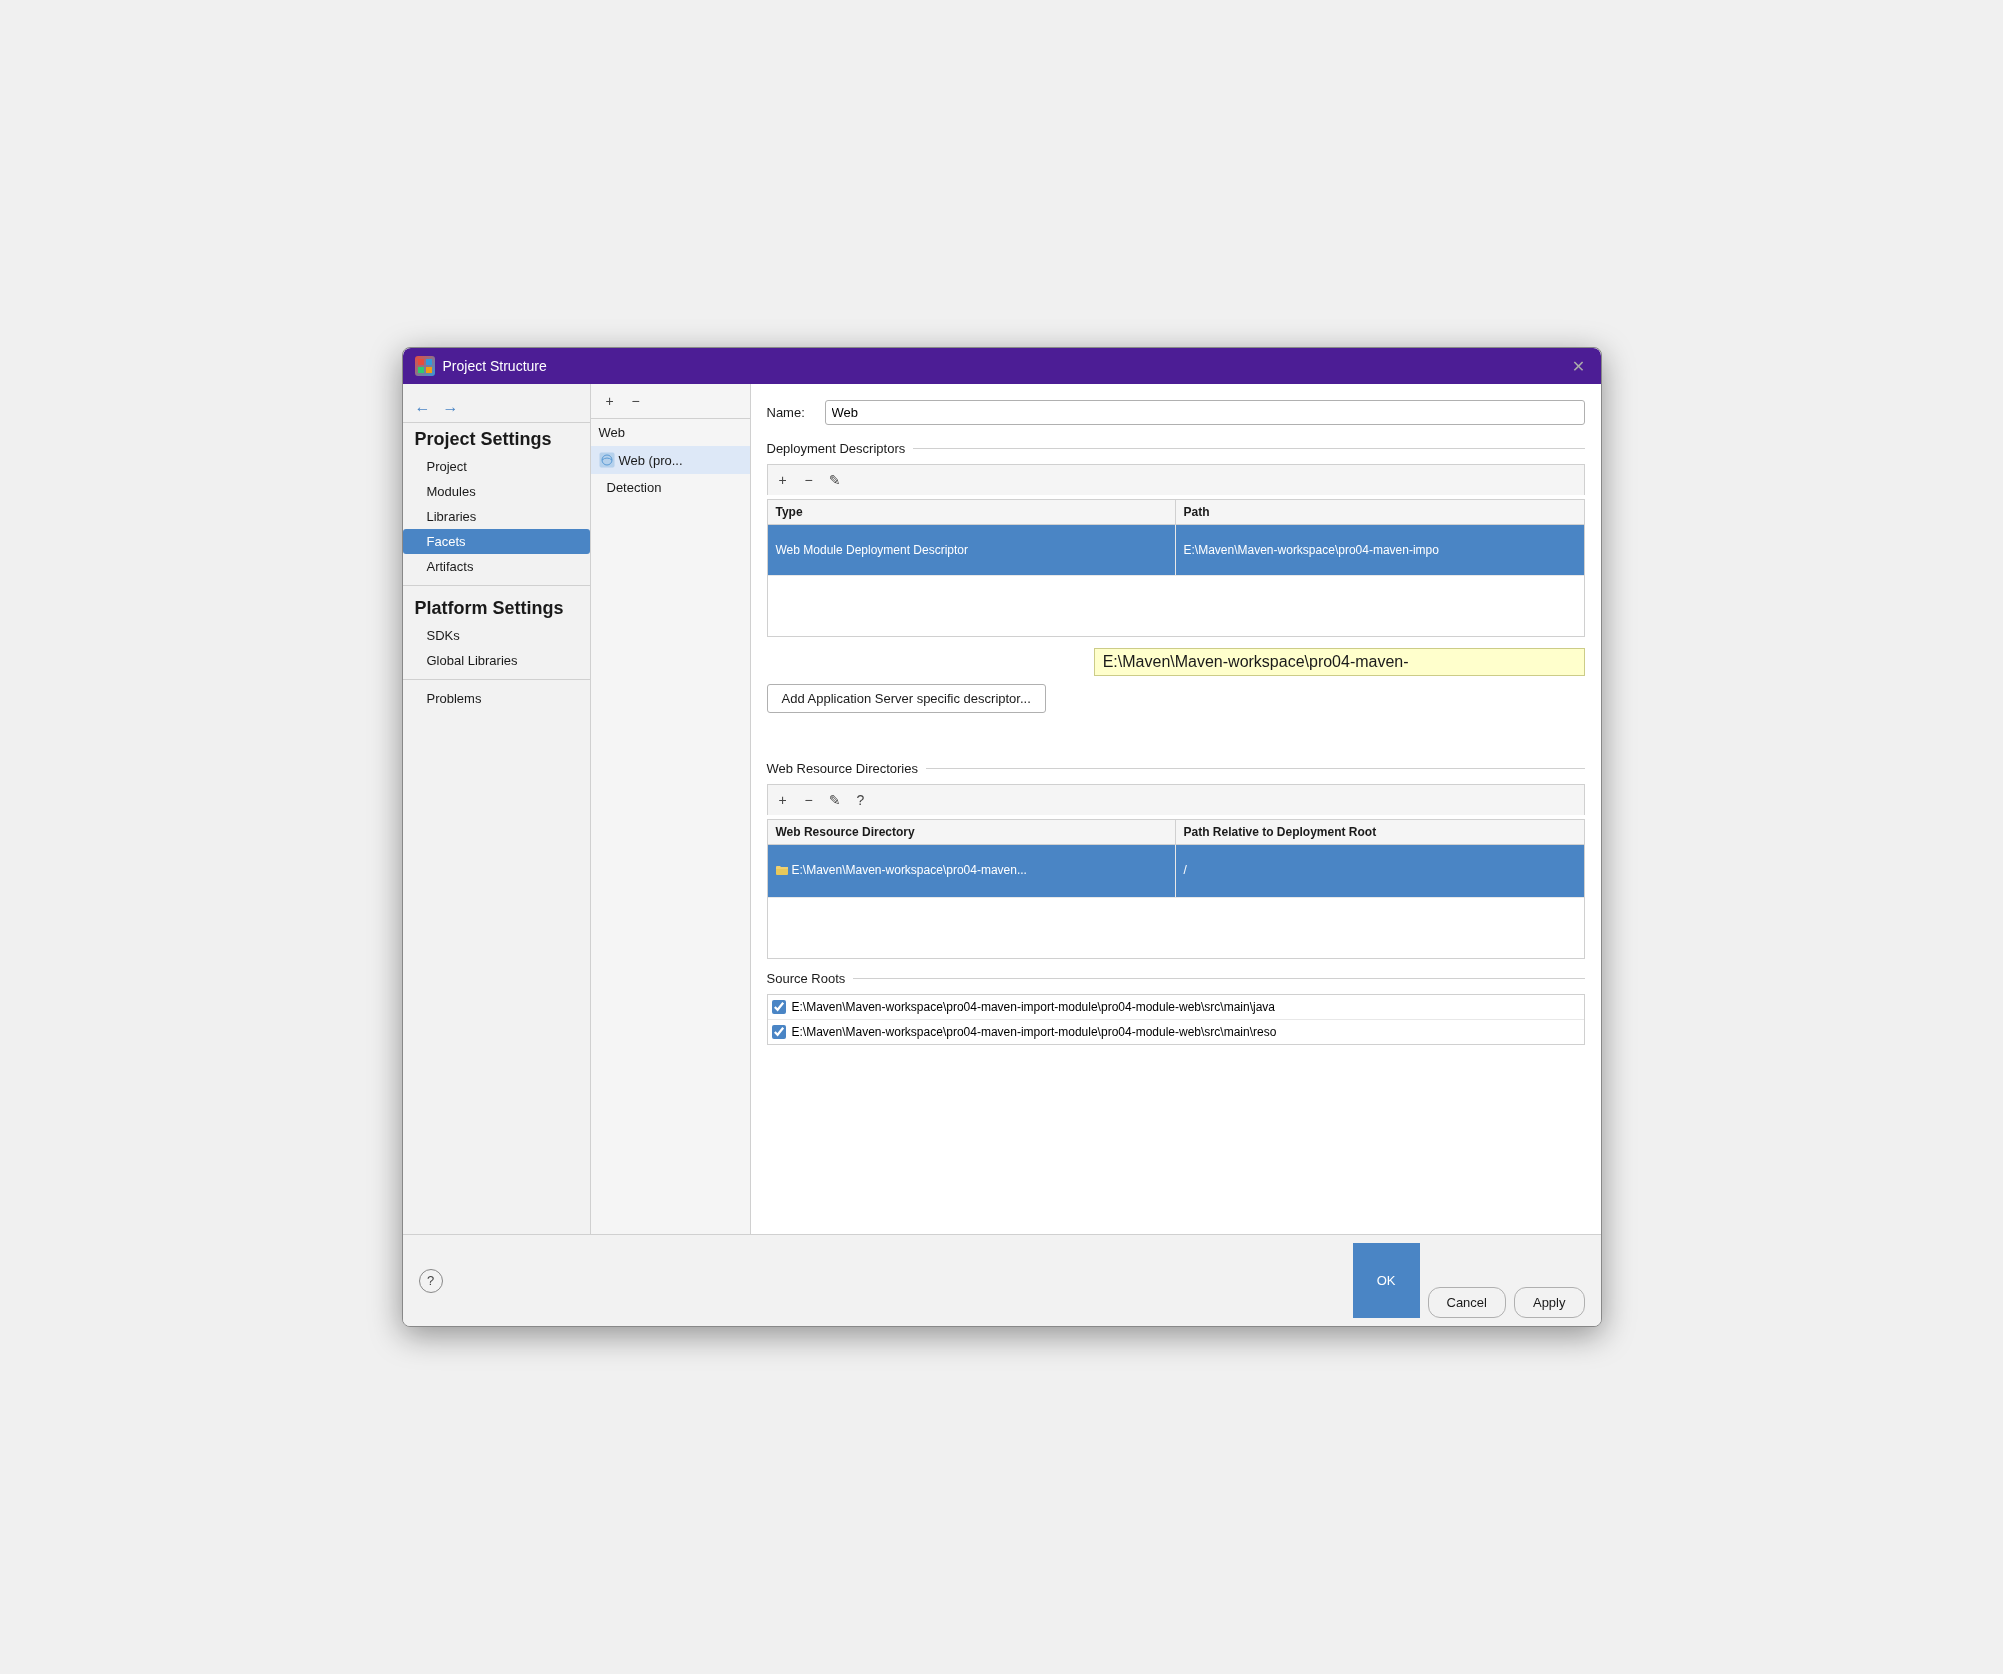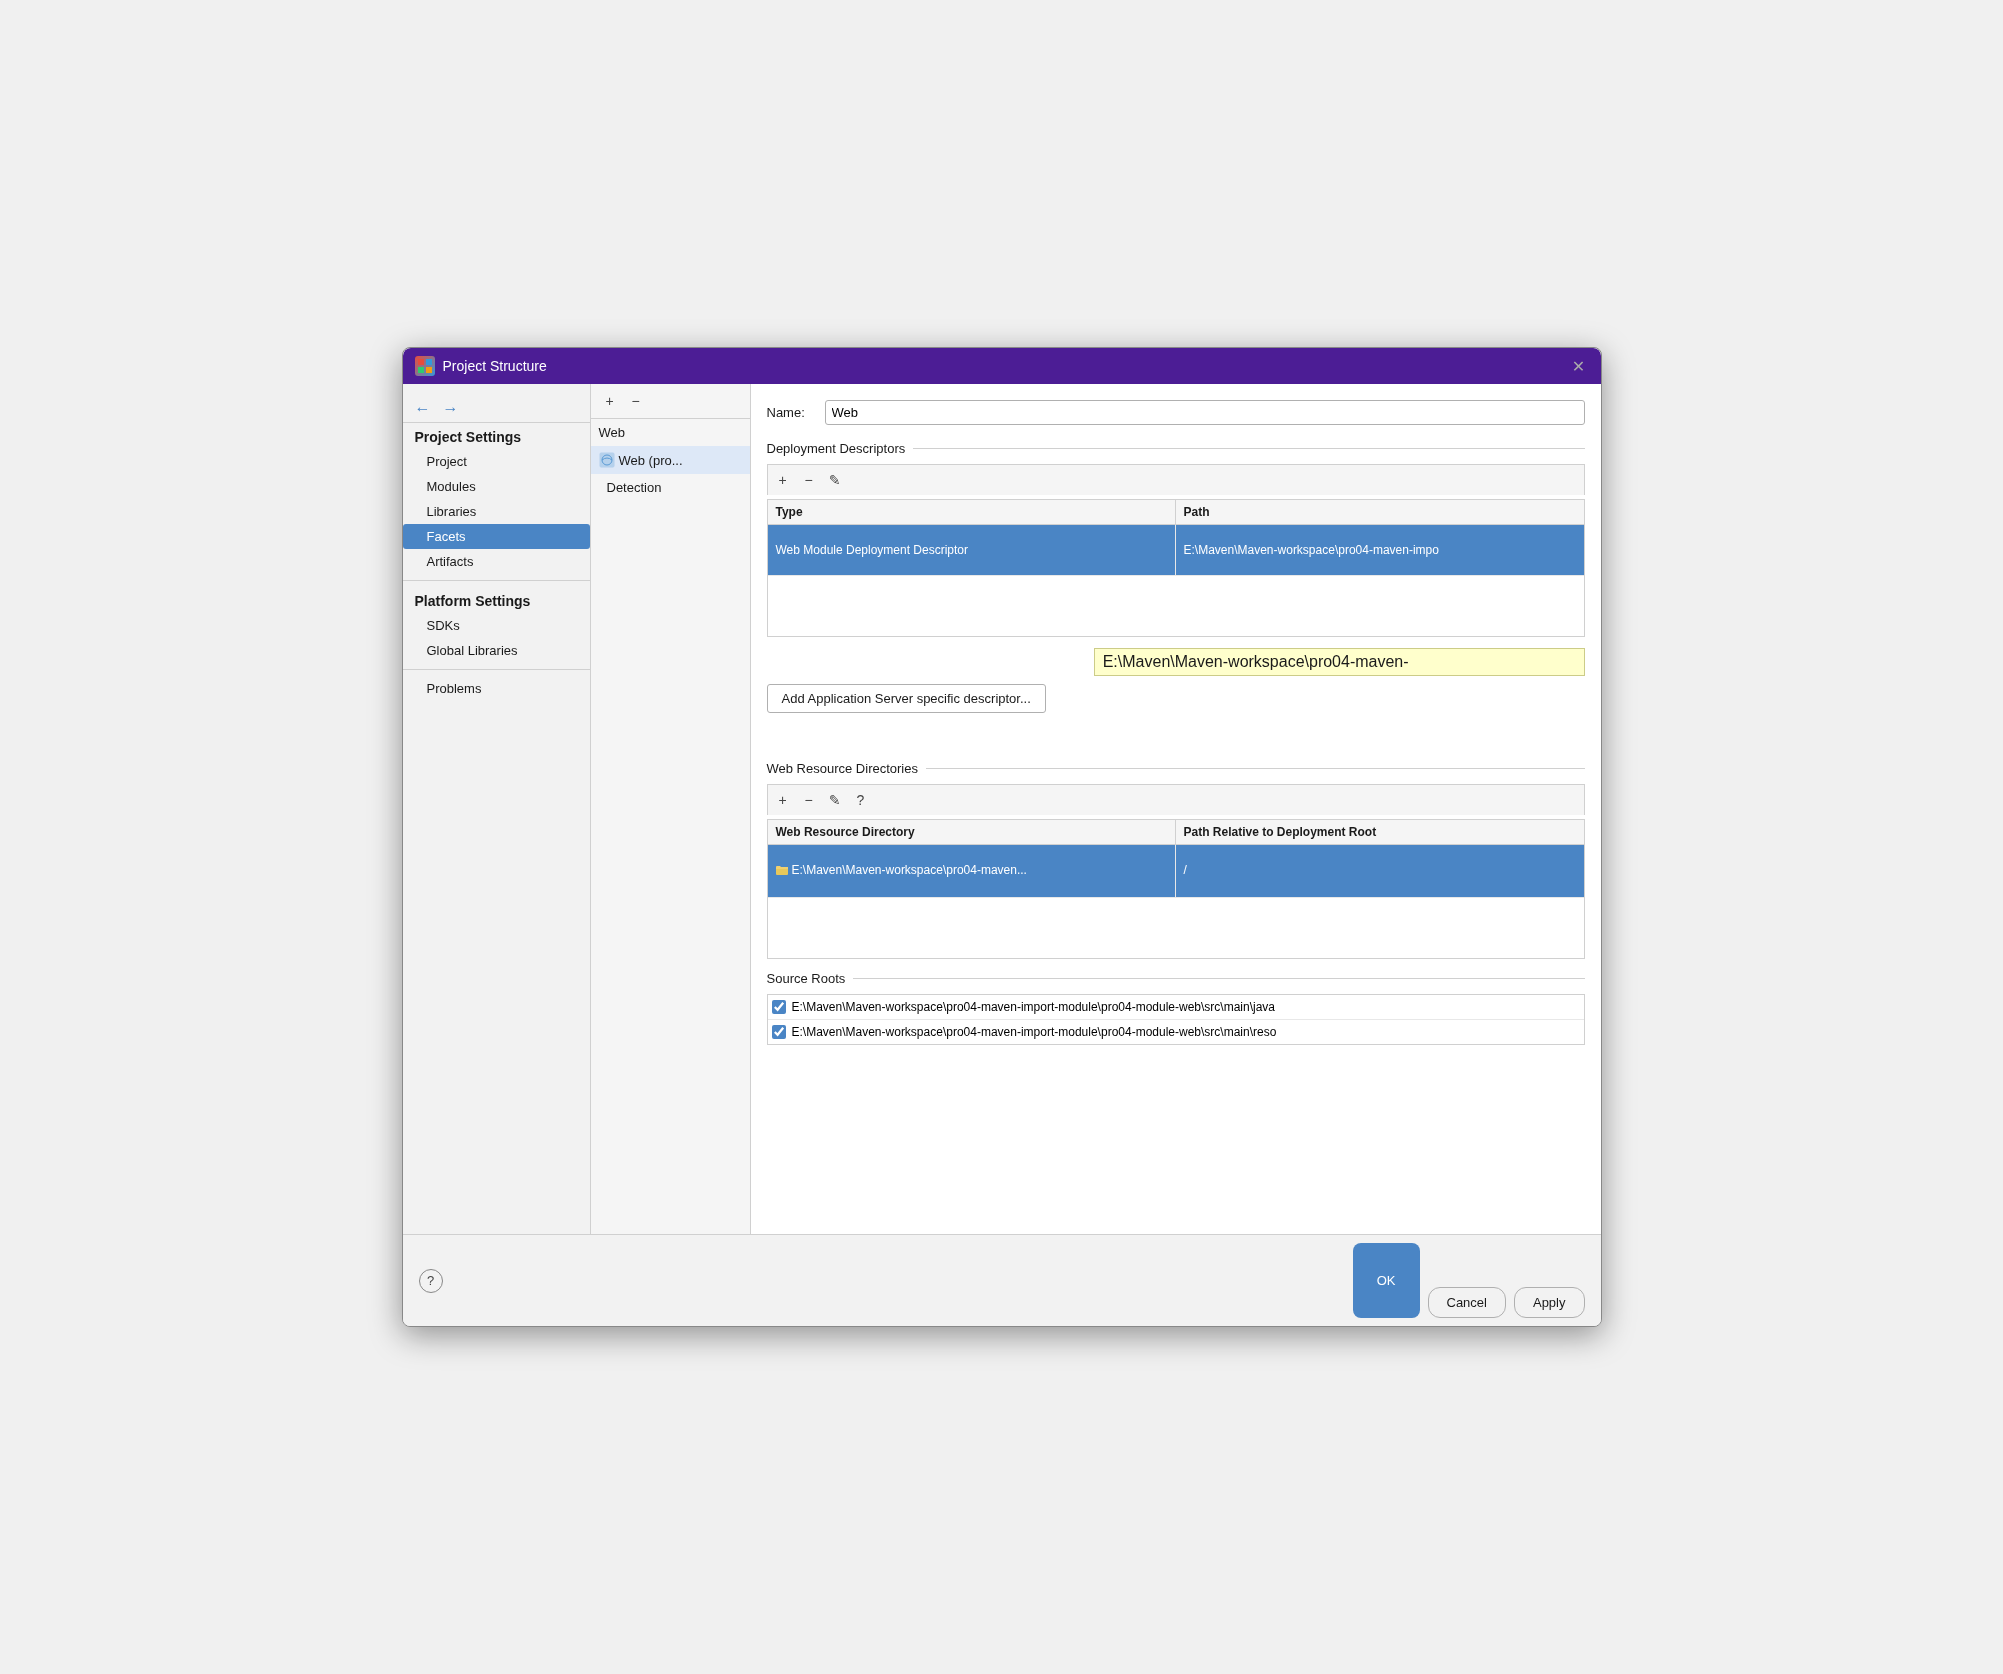--- a/index.html
+++ b/index.html
@@ -76,21 +76,21 @@
       width: 188px;
       background: #f2f2f2;
       border-right: 1px solid #d0d0d0;
       flex-shrink: 0;
       padding: 8px 0;
     }
     .sidebar-section-title {
       padding: 6px 12px 4px 12px;
       font-weight: 600;
       color: #1a1a1a;
-      font-size: 14px;
+      font-size: 18px;
     }
     .sidebar-item {
       padding: 5px 12px 5px 24px;
       color: #1a1a1a;
       cursor: pointer;
       font-size: 13px;
     }
     .sidebar-item.active {
       background: #4a85c5;
       color: white;
@@ -345,21 +345,21 @@
     }
     .bottom-buttons {
       display: flex;
       gap: 8px;
     }
     .btn-primary {
       background: #4a85c5;
       color: white;
       border: none;
       padding: 7px 24px;
-      border-radius: 8px;
+      border-radius: 0;
       cursor: pointer;
       font-size: 13px;
     }
     .btn-secondary {
       background: #f2f2f2;
       color: #1a1a1a;
       border: 1px solid #b0b0b0;
       padding: 7px 18px;
       border-radius: 12px;
       cursor: pointer;

